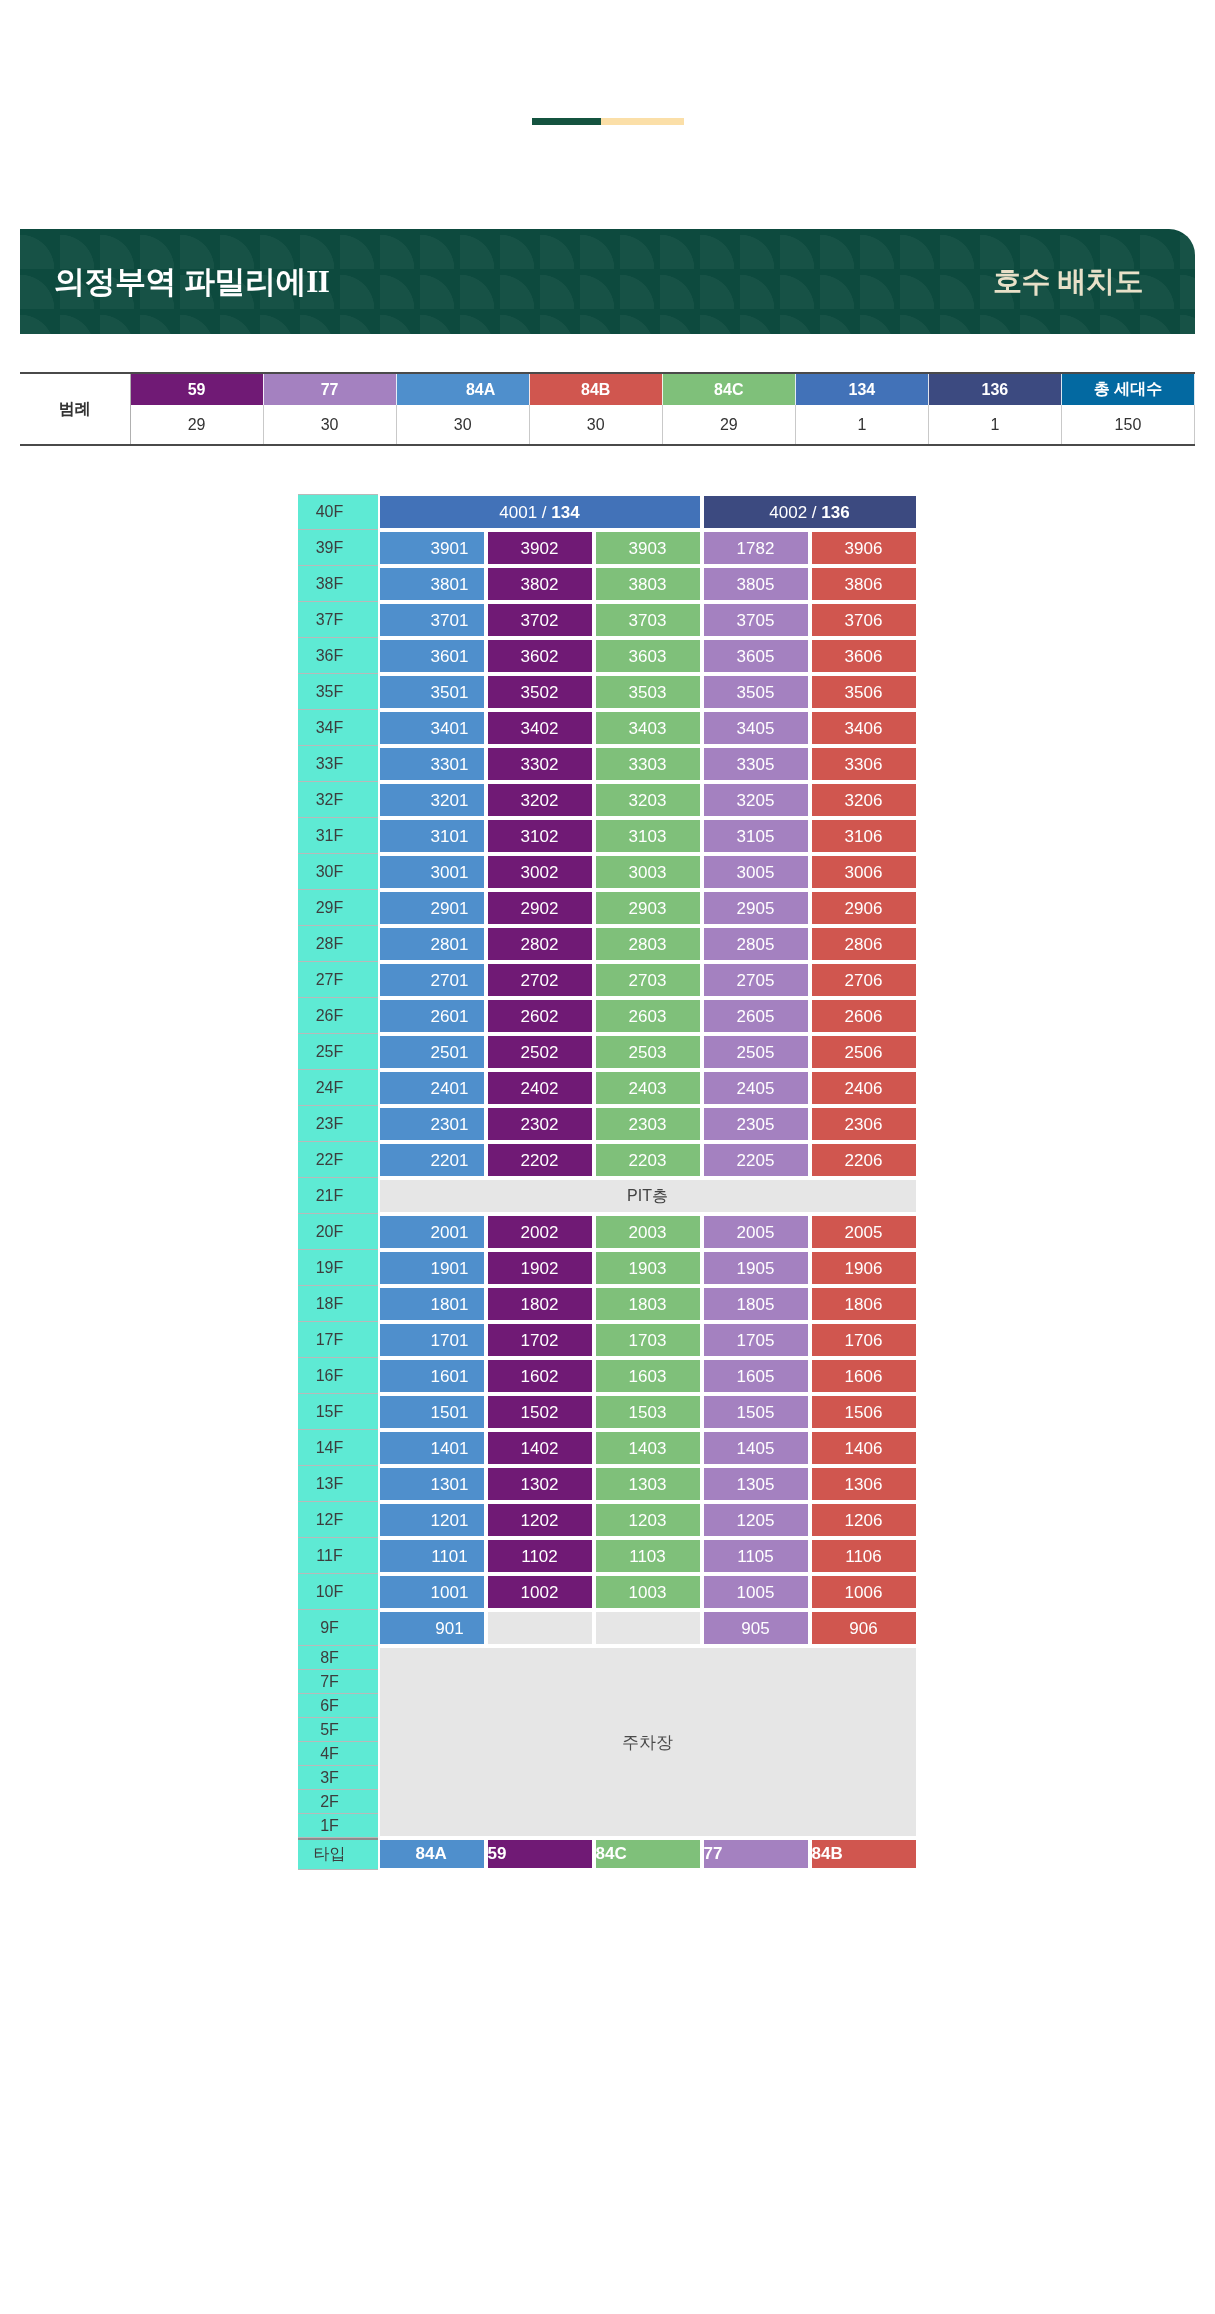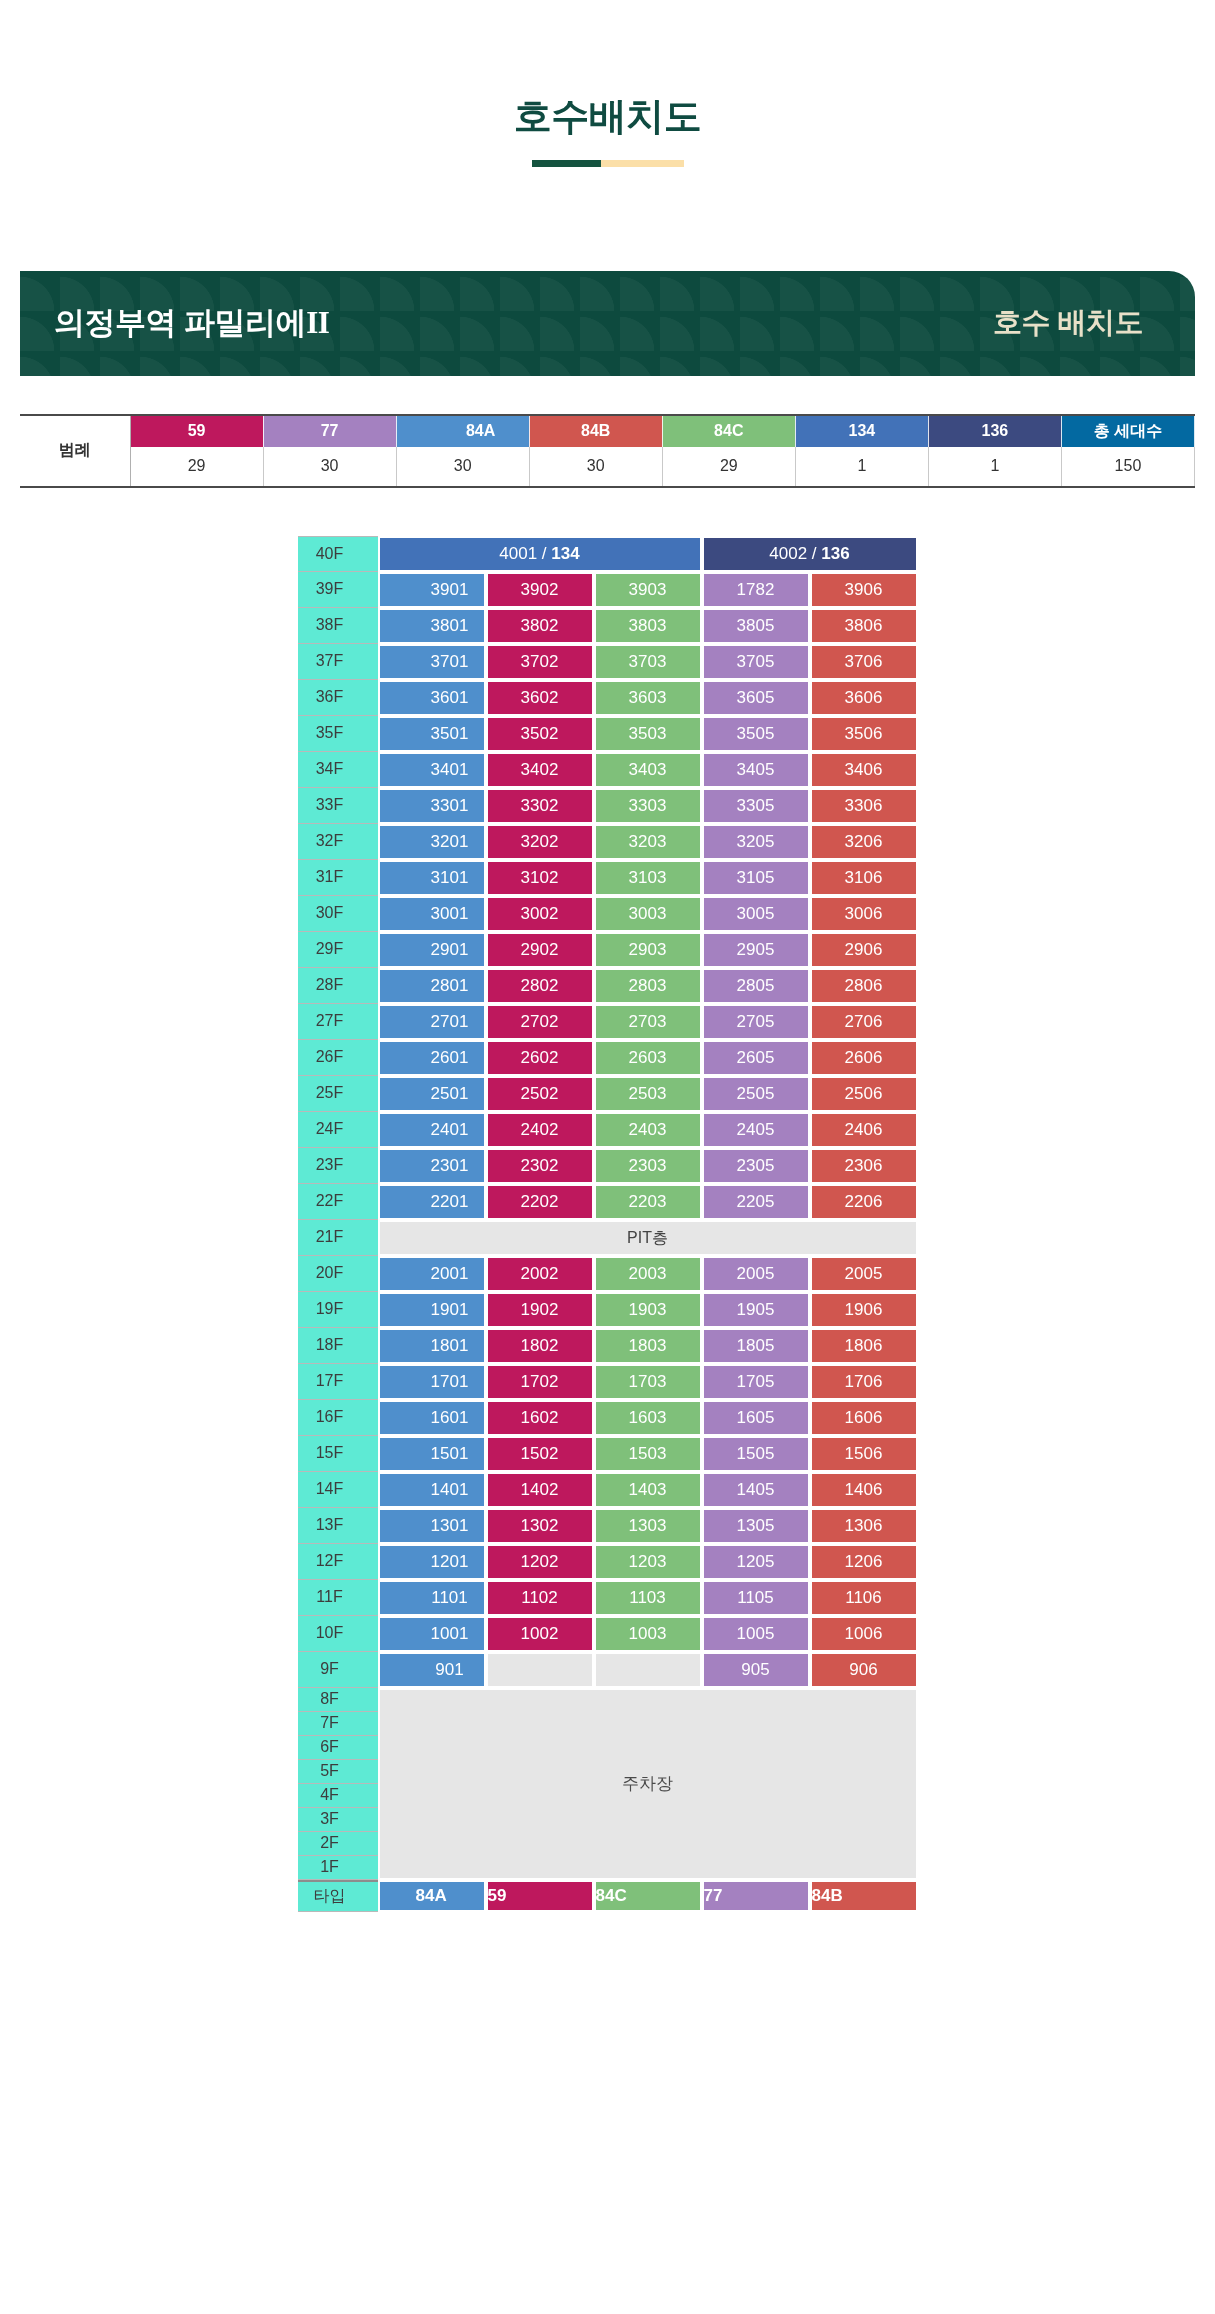--- a/index.html
+++ b/index.html
@@ -181,33 +181,32 @@
   td.type-cell {
     font-size: 17px;
     font-weight: 700;
     color: #ffffff;
     border: 2px solid #ffffff;
     height: 32px;
   }
 
   
   .t-84A { background: #4f8fcc; padding-left: 36px; }
-  .t-59  { background: #be185d; }
+  .t-59  { background: #701a75; }
   .t-84C { background: #7fc07a; }
   .t-77  { background: #a481c0; }
   .t-84B { background: #d0564f; }
   .t-134 { background: #4272b8; }
   .t-136 { background: #3c4a80; }
   .t-tot { background: #0369a1; }
 </style>
 </head>
 <body>
 
 <div class="page-title-wrap">
-  <div class="page-title">호수배치도</div>
   <div class="title-rule">
     <span class="seg-a"></span>
     <span class="seg-b"></span>
   </div>
 </div>
 
 <div class="banner">
   <div class="banner-pattern"></div>
   <div class="banner-left"><span>의정부역 파밀리에</span><span class="numeral">II</span></div>
   <div class="banner-right">호수 배치도</div>

